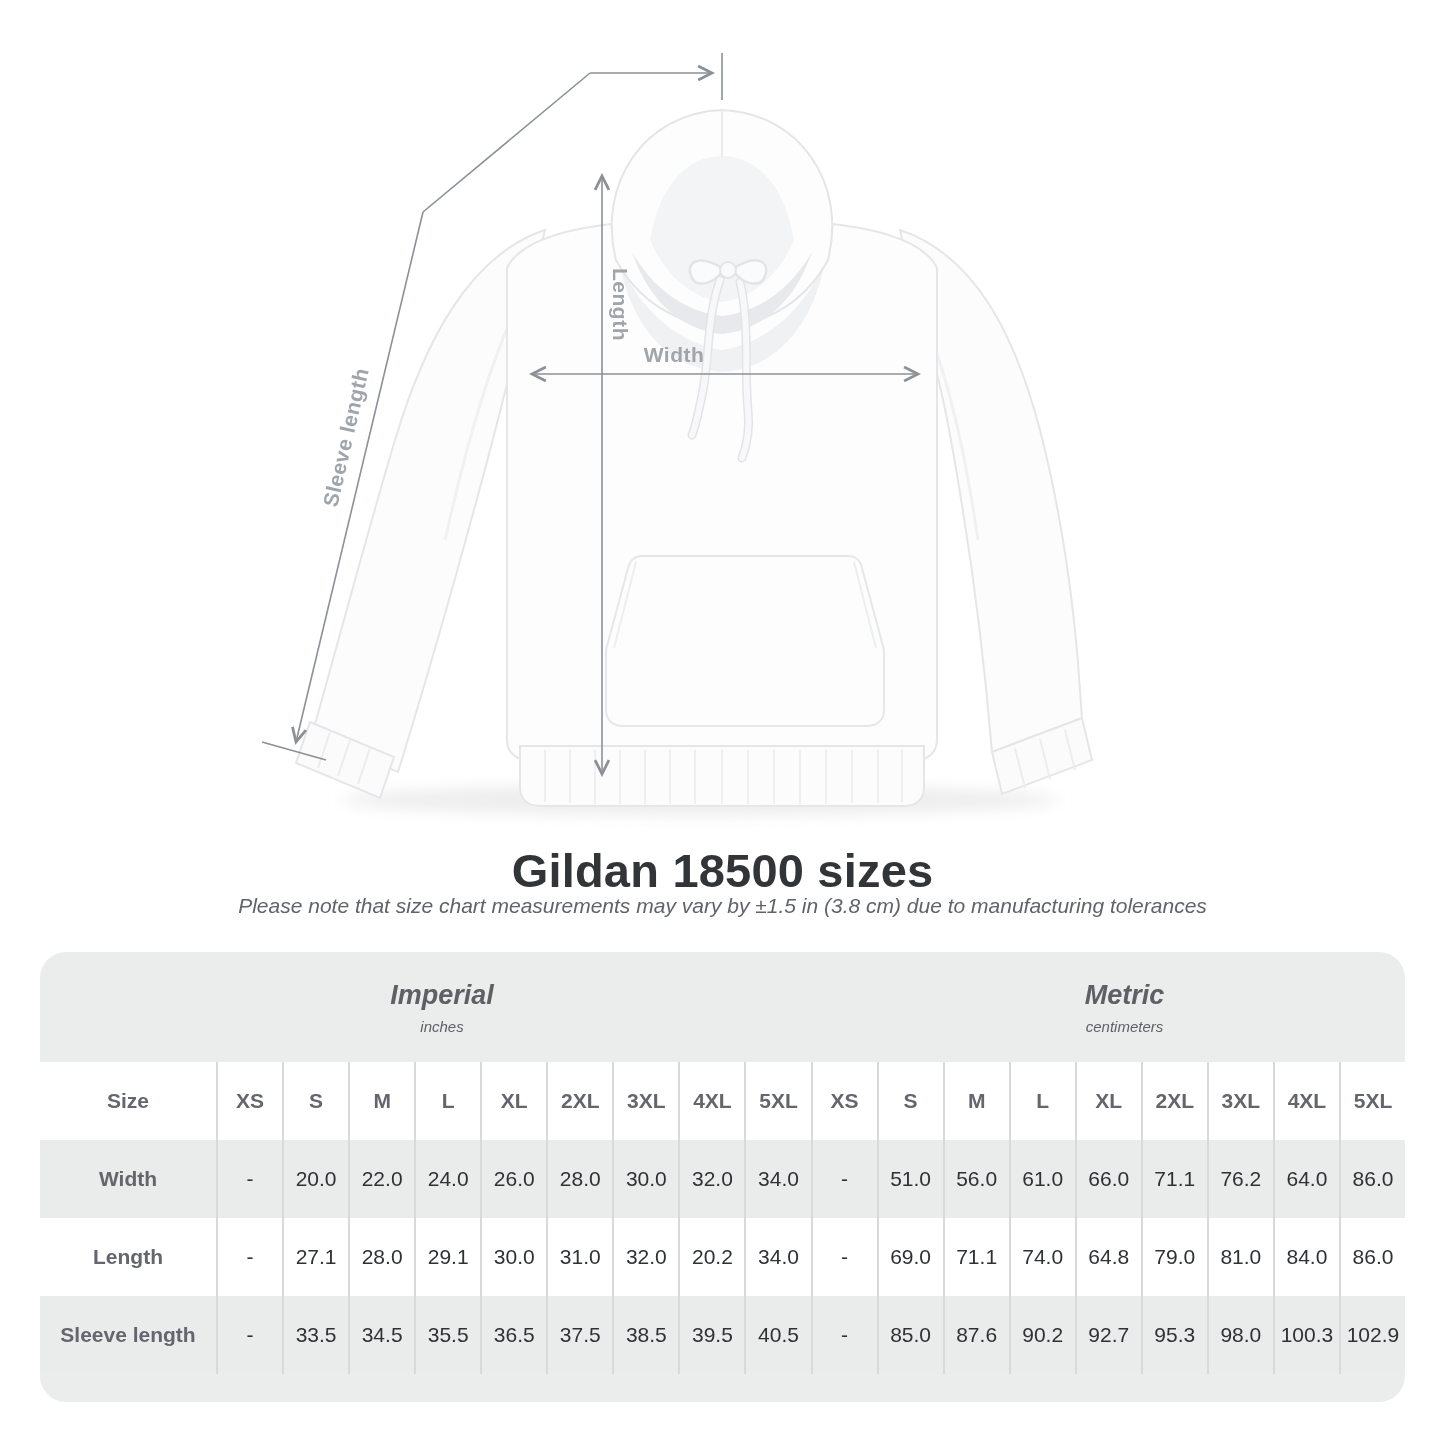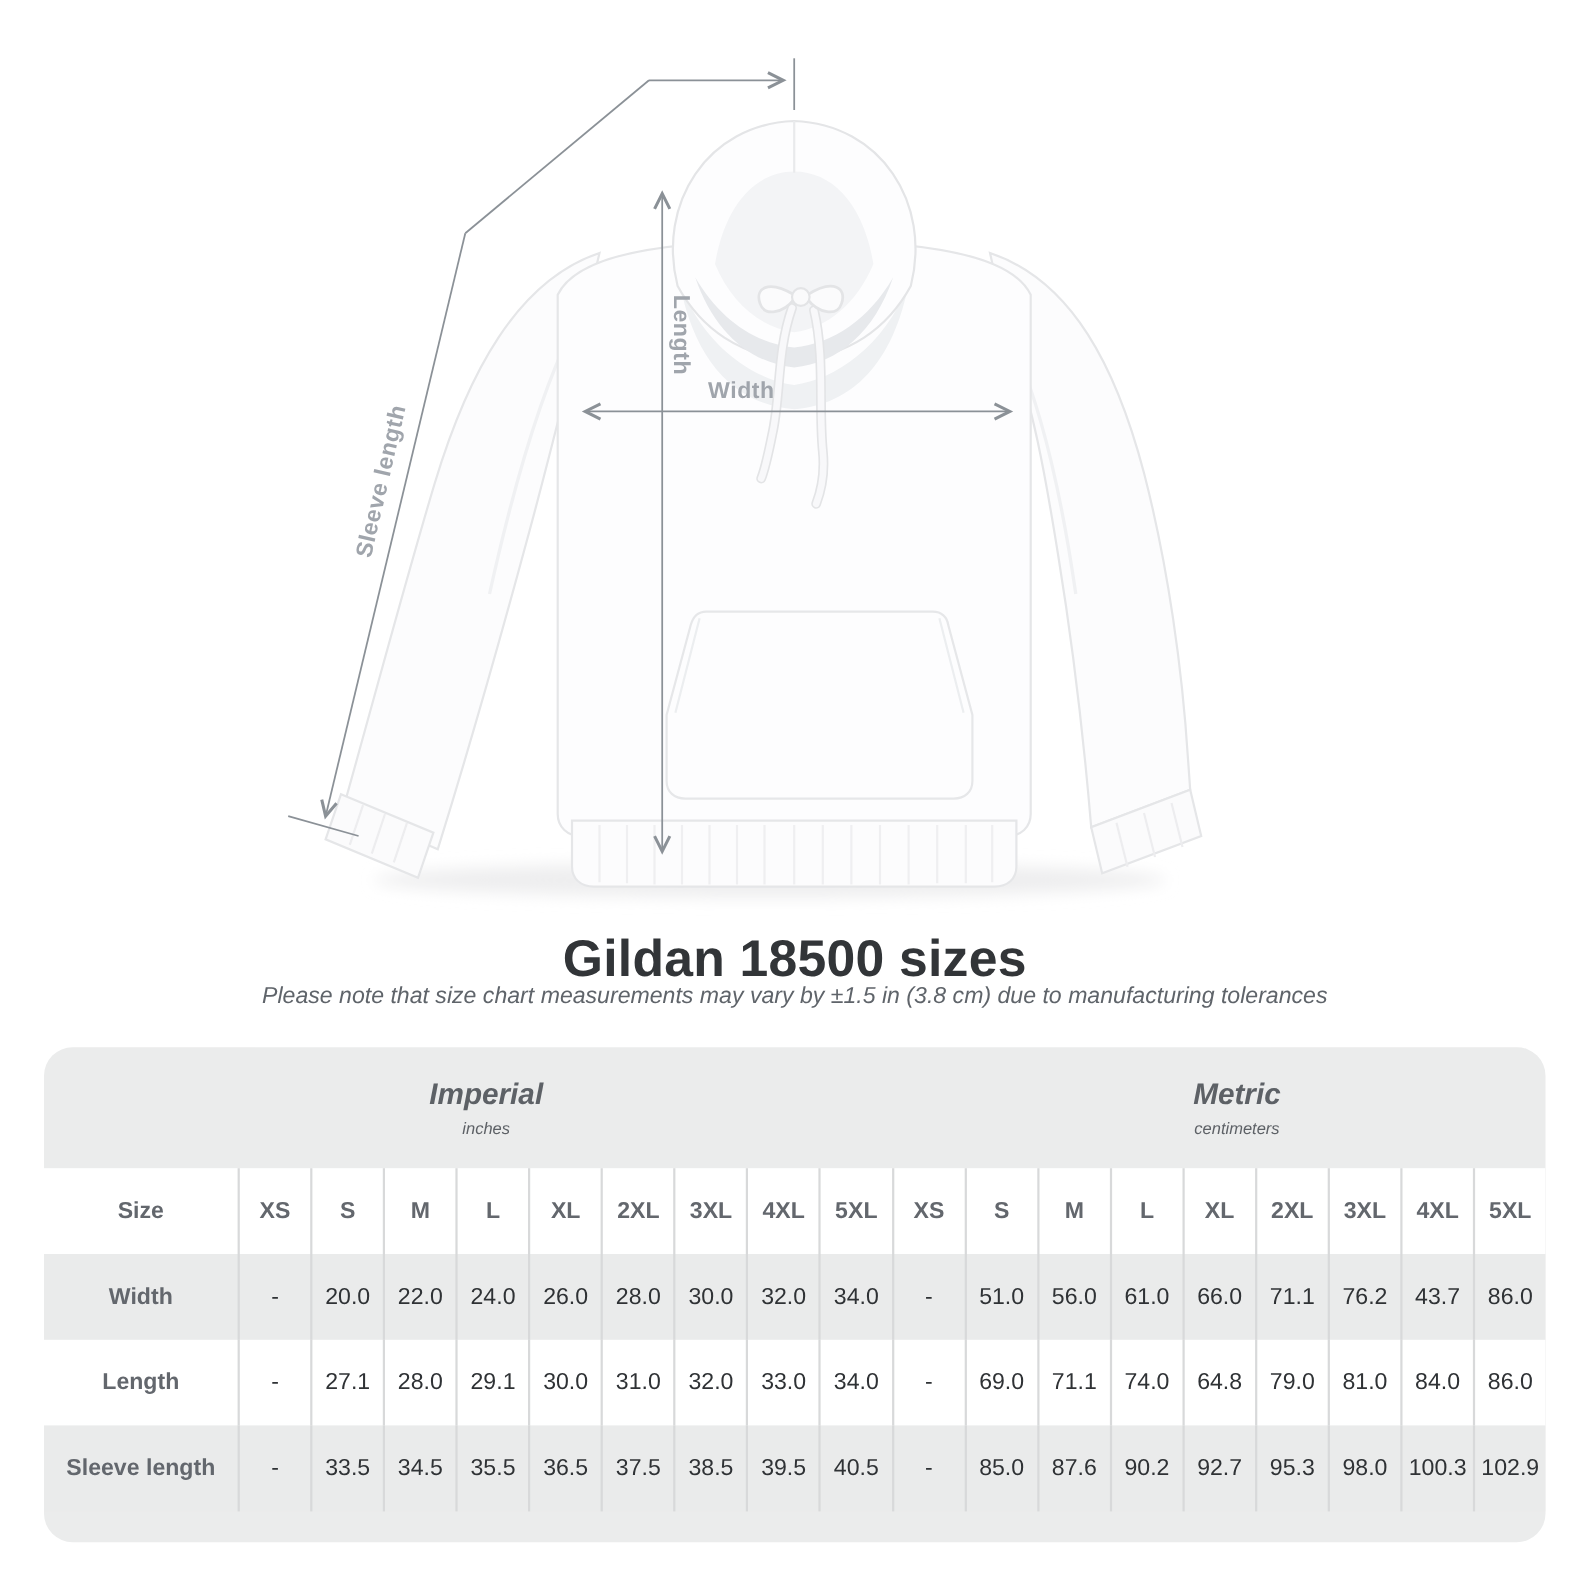--- a/index.html
+++ b/index.html
@@ -175,33 +175,33 @@
           <div class="cell val">30.0</div>
           <div class="cell val">32.0</div>
           <div class="cell val">34.0</div>
           <div class="cell val">-</div>
           <div class="cell val">51.0</div>
           <div class="cell val">56.0</div>
           <div class="cell val">61.0</div>
           <div class="cell val">66.0</div>
           <div class="cell val">71.1</div>
           <div class="cell val">76.2</div>
-          <div class="cell val">43.7</div>
+          <div class="cell val">64.0</div>
           <div class="cell val">86.0</div>
         </div>
         <div class="row white">
           <div class="cell head">Length</div>
           <div class="cell val">-</div>
           <div class="cell val">27.1</div>
           <div class="cell val">28.0</div>
           <div class="cell val">29.1</div>
           <div class="cell val">30.0</div>
           <div class="cell val">31.0</div>
           <div class="cell val">32.0</div>
-          <div class="cell val">33.0</div>
+          <div class="cell val">20.2</div>
           <div class="cell val">34.0</div>
           <div class="cell val">-</div>
           <div class="cell val">69.0</div>
           <div class="cell val">71.1</div>
           <div class="cell val">74.0</div>
           <div class="cell val">64.8</div>
           <div class="cell val">79.0</div>
           <div class="cell val">81.0</div>
           <div class="cell val">84.0</div>
           <div class="cell val">86.0</div>

